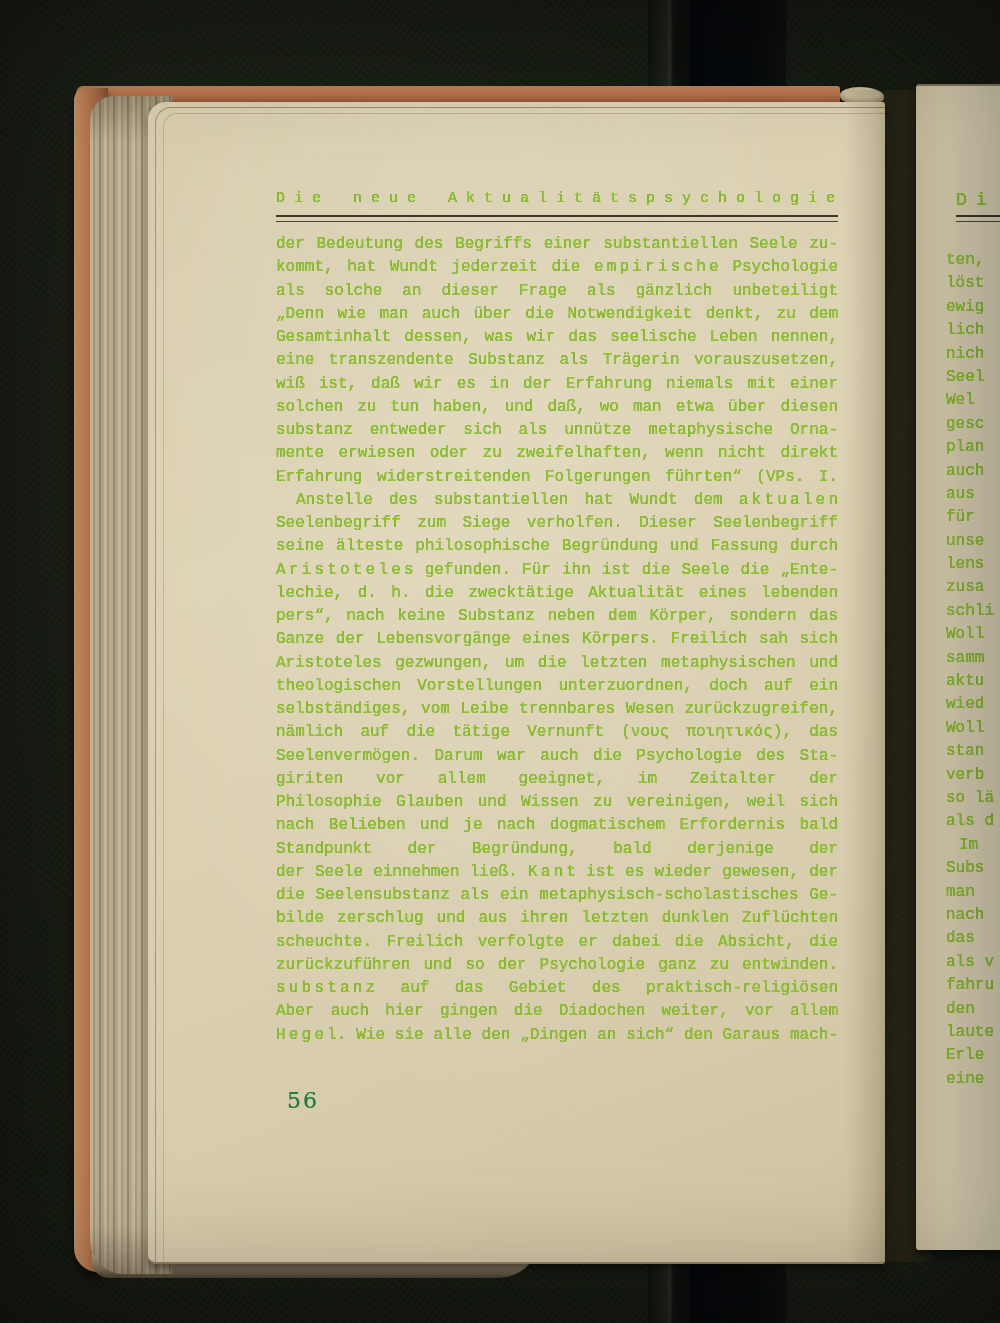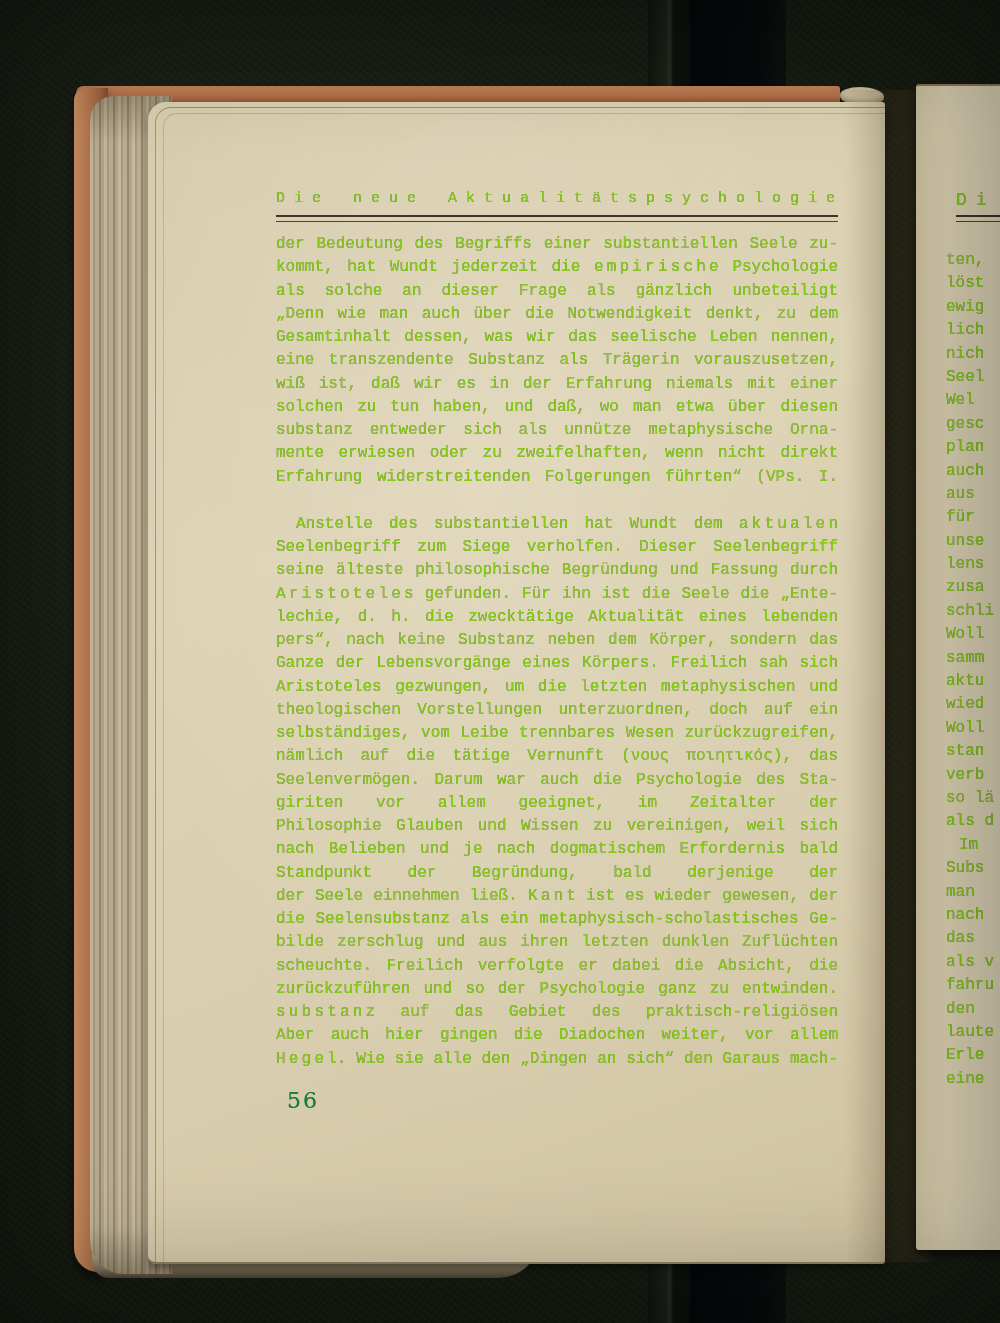--- a/index.html
+++ b/index.html
@@ -108,21 +108,21 @@
   }
   .lbody{
     left:276px;top:233px;width:562px;
     font-size:16px;
     text-shadow:0 0 .5px rgba(50,44,36,.65);
   }
   .tline{
     height:23.25px;line-height:23.25px;overflow:hidden;
     text-align:justify;text-align-last:justify;text-justify:inter-word;
   }
-  .lbody .indent{padding-left:20px;margin-top:24px;}
+  .lbody .indent{padding-left:20px;}
   .pagenum{
     left:287px;top:1088px;font-size:22px;letter-spacing:2px;
     color:#15803d;text-shadow:0 0 .5px rgba(58,52,41,.6);
   }
   .rheader{
     left:956px;top:190px;width:44px;
     font-size:18px;letter-spacing:9px;white-space:nowrap;overflow:hidden;
     text-shadow:0 0 .5px rgba(50,44,36,.7);
   }
   .rrule{

